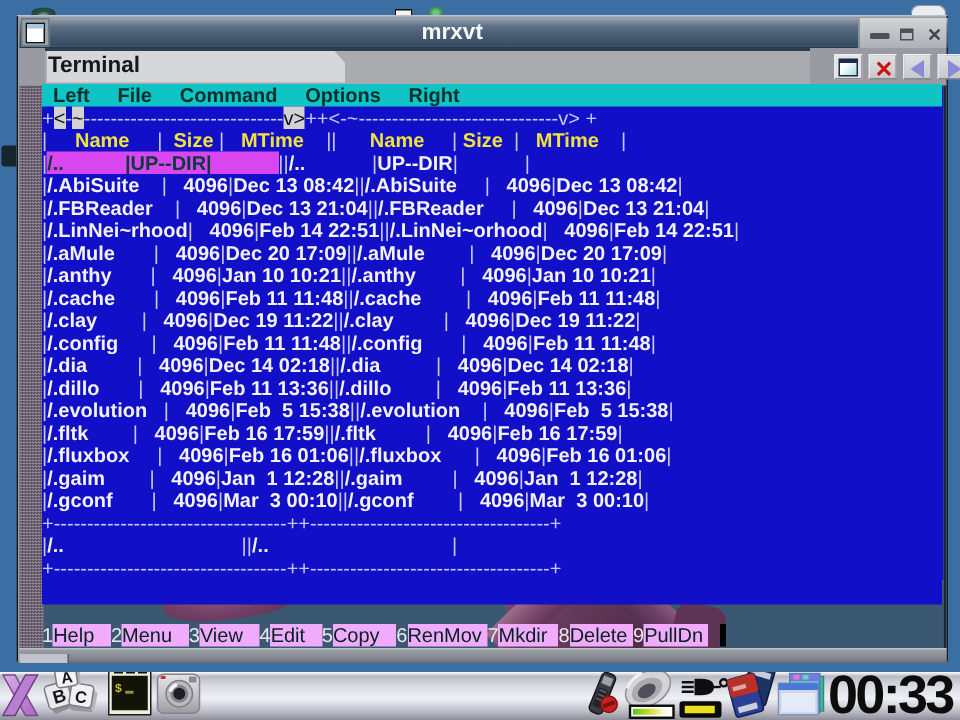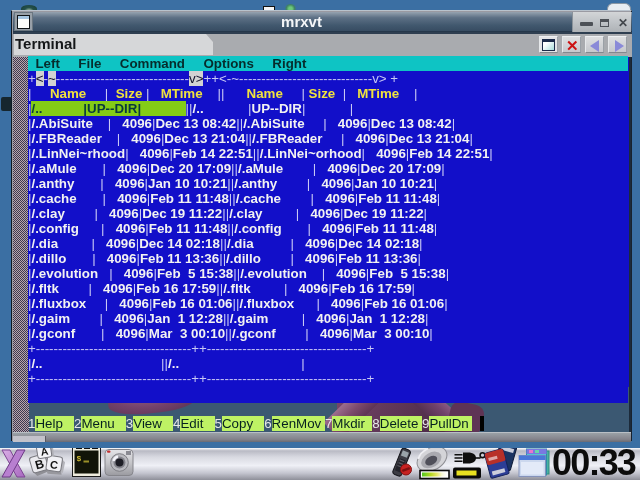--- a/index.html
+++ b/index.html
@@ -21,21 +21,21 @@
   background:linear-gradient(#96a3b0 0,#5d7085 30%,#41586e 70%,#374c62 100%);
   border-bottom:1px solid #25374a}
 #wicon{left:2px;top:1px;width:19px;height:19px;background:#98a0a8;border:1px solid #6a7680}
 #wicon .in{position:absolute;left:2px;top:2px;width:13px;height:14px;background:#fdfefd;border:1px solid #101418}
 #wicon .st{position:absolute;left:3px;top:3px;width:11px;height:3px;background:#a6c6e2}
 #wtitle{left:-20px;top:1px;width:619px;text-align:center;color:#f4f6f8;font-weight:700;font-size:15px;line-height:19px;letter-spacing:0}
 #btns{left:560px;top:1px;width:59px;height:20px;background:linear-gradient(#d3d5d7 0,#bfc3c7 50%,#aeb2b6 100%);border-left:1px solid #8a929a}
 .tg{position:absolute;color:#4d5157;font-weight:700}
 
 
-#tabbar{left:1px;top:21px;width:619px;height:25px;background:#a9abaf;border-top:2px solid #2e3e50}
+#tabbar{left:18px;top:21px;width:510px;height:25px;background:#a9abaf;border-top:2px solid #2e3e50}
 #tab{left:1px;top:0px;width:199px;height:21px;background:#d6d7d9;
   clip-path:polygon(0 0,192px 0,199px 8px,199px 24px,0 24px)}
 #tab span{position:absolute;left:1px;top:1px;font-weight:700;font-size:15px;color:#151719}
 .tbtn{position:absolute;top:2px;width:19px;height:17px;background:linear-gradient(#dfe0e2,#c6c8cc);border:1px solid #9aa0a6;border-top-color:#eef0f2;border-left-color:#e6e8ea;border-bottom-color:#82888e}
 #tbtn1{left:526px;background:#e4e4e6}
 #tbtn1 .scr{position:absolute;left:2px;top:1.5px;width:13px;height:12px;background:linear-gradient(135deg,#ffffff 25%,#a8dcdc 100%);border:1.5px solid #1c2b4a;border-top:3.5px solid #1c2b4a}
 #tbtn2{left:549px}
 #tbtn3{left:572px}
 #tbtn4{left:595px}
 .xg{position:absolute;left:3px;top:0px;color:#cc1111;font-weight:700;font-size:15px}
@@ -64,27 +64,27 @@
 .trow{position:absolute;left:28px;width:600px;height:32px;
   font-family:Liberation Sans, sans-serif;font-size:13.33px;line-height:15px;
   white-space:pre;font-weight:700;letter-spacing:0}
 .mnu{background:#0ec4c4;color:#062c2c;font-weight:700}
 .blu{background:#120fc9;color:#f2f2f2}
 .trn{color:#d6d6d6;font-weight:400}
 .f{color:#c8c8f5;font-weight:400}
 .hl{color:#10102a;background:#d2d2d2;font-weight:400}
 .y{color:#f0e23e}
 .w{color:#f2f2f2}
-.sel{color:#093a3c;background:#84cc16}
+.sel{color:#093a3c;background:#d946ef}
 .ht{color:#cfcfcf}
 .pr{color:#d6d6d6}
 .cur{background:#3fc4ce}
 .hist{background:#2025c8;color:#eeeeee;font-weight:700}
 .kd{color:#e8e8e8}
-.kl{color:#05211f;background:#bef264}
+.kl{color:#05211f;background:#f0abfc}
 .blk{background:#000000}
 
 
 #task{left:0;top:448px;width:640px;height:32px;
   background:linear-gradient(#fdfdff 0,#b9bac4 9%,#d8d9e1 28%,#eff0f6 55%,#c5c6d0 78%,#8e8f99 100%)}
 #clock{position:absolute;left:552px;top:442px;width:86px;font-weight:700;font-size:36px;color:#0c0c0c;letter-spacing:-1.8px;font-family:"Liberation Sans",sans-serif}
 </style></head><body>
 <div id="scene">
   <div class="abs" id="dome"></div>
   <div class="abs" id="wrect"></div>

